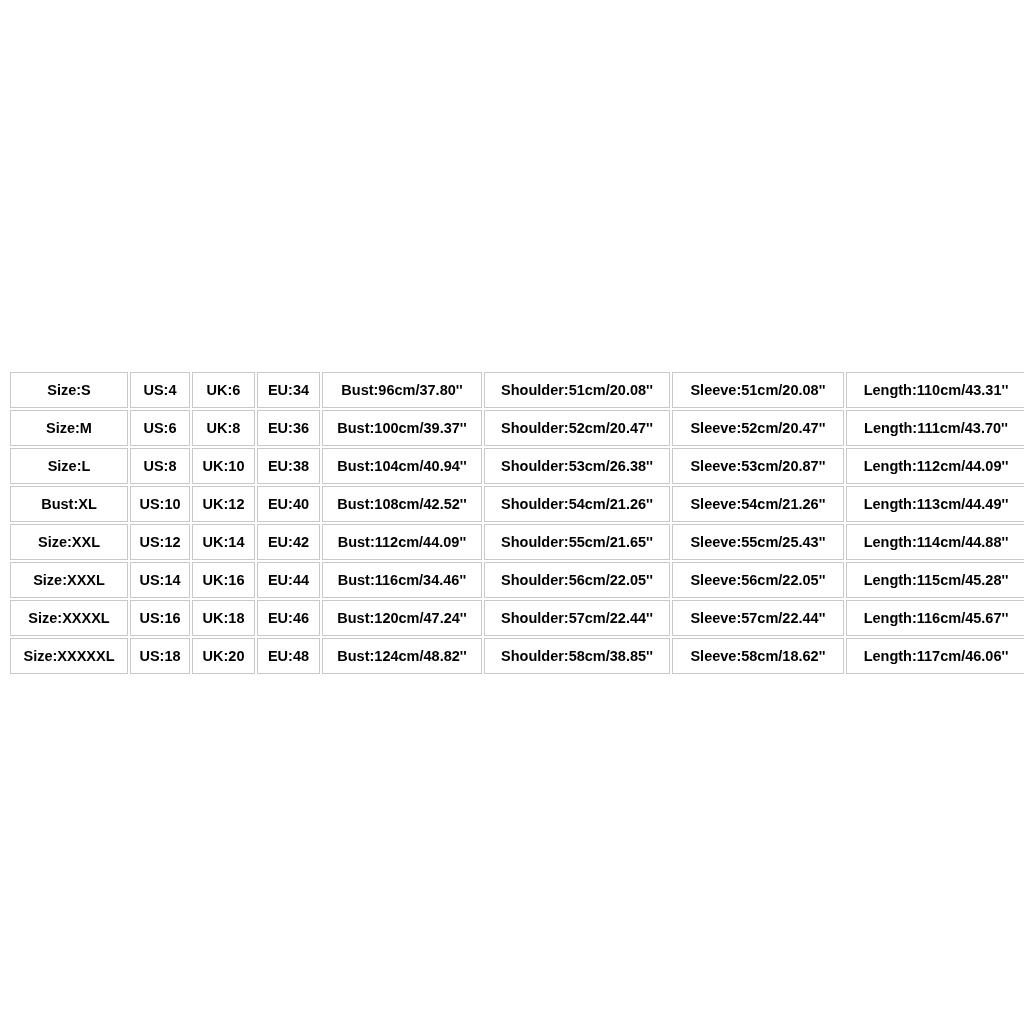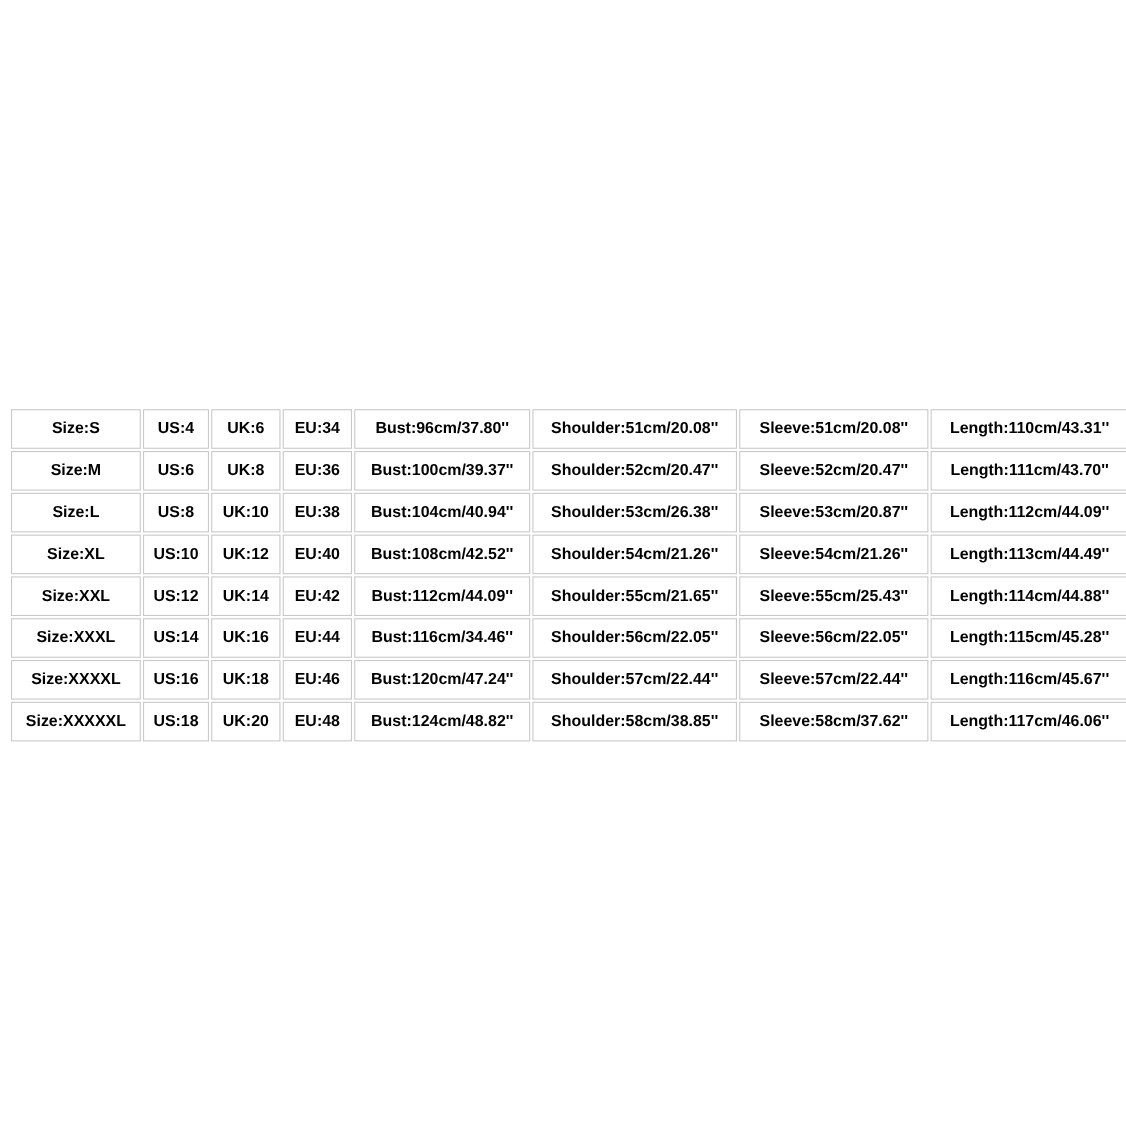--- a/index.html
+++ b/index.html
@@ -95,21 +95,21 @@
           <td>Size:L</td>
           <td>US:8</td>
           <td>UK:10</td>
           <td>EU:38</td>
           <td>Bust:104cm/40.94''</td>
           <td>Shoulder:53cm/26.38''</td>
           <td>Sleeve:53cm/20.87''</td>
           <td>Length:112cm/44.09''</td>
         </tr>
         <tr>
-          <td>Size:XL</td>
+          <td>Bust:XL</td>
           <td>US:10</td>
           <td>UK:12</td>
           <td>EU:40</td>
           <td>Bust:108cm/42.52''</td>
           <td>Shoulder:54cm/21.26''</td>
           <td>Sleeve:54cm/21.26''</td>
           <td>Length:113cm/44.49''</td>
         </tr>
         <tr>
           <td>Size:XXL</td>
@@ -141,19 +141,19 @@
           <td>Sleeve:57cm/22.44''</td>
           <td>Length:116cm/45.67''</td>
         </tr>
         <tr>
           <td>Size:XXXXXL</td>
           <td>US:18</td>
           <td>UK:20</td>
           <td>EU:48</td>
           <td>Bust:124cm/48.82''</td>
           <td>Shoulder:58cm/38.85''</td>
-          <td>Sleeve:58cm/37.62''</td>
+          <td>Sleeve:58cm/18.62''</td>
           <td>Length:117cm/46.06''</td>
         </tr>
       </tbody>
     </table>
   </div>
 </div>
 
 </body></html>

